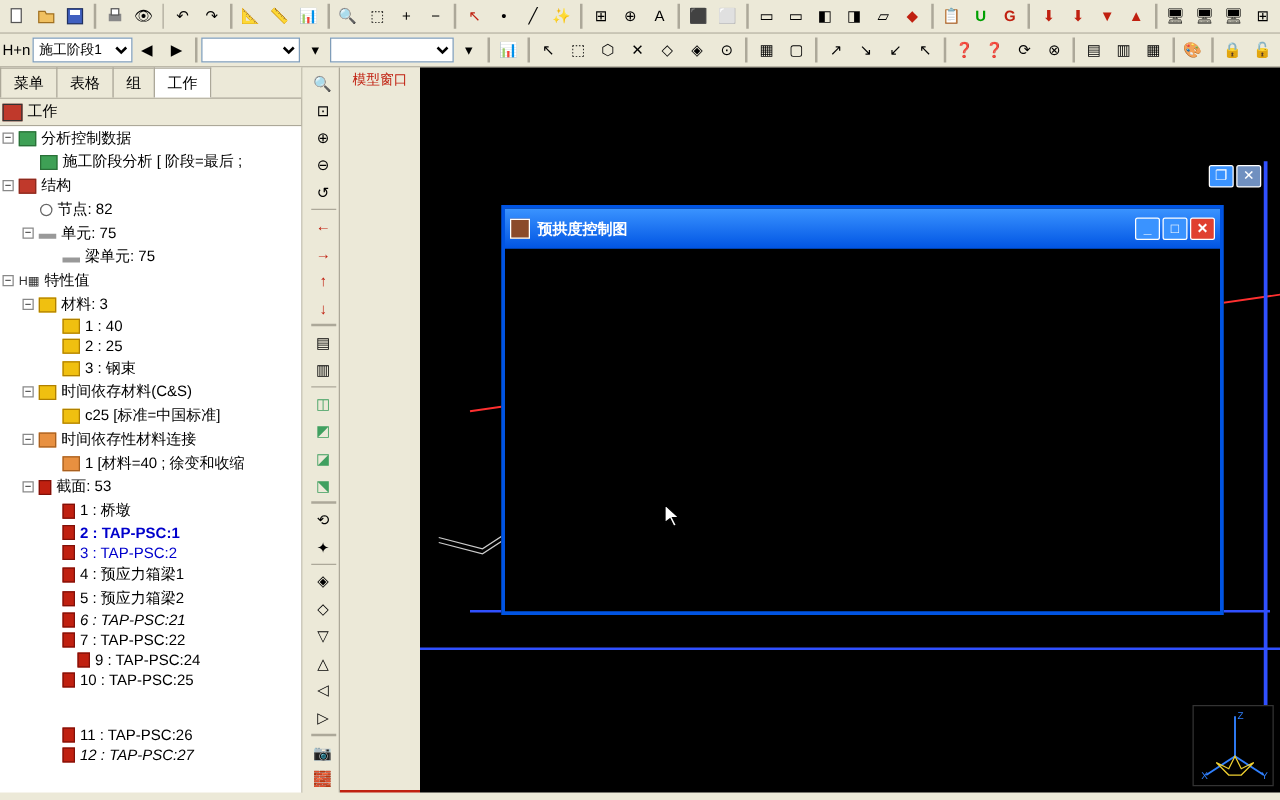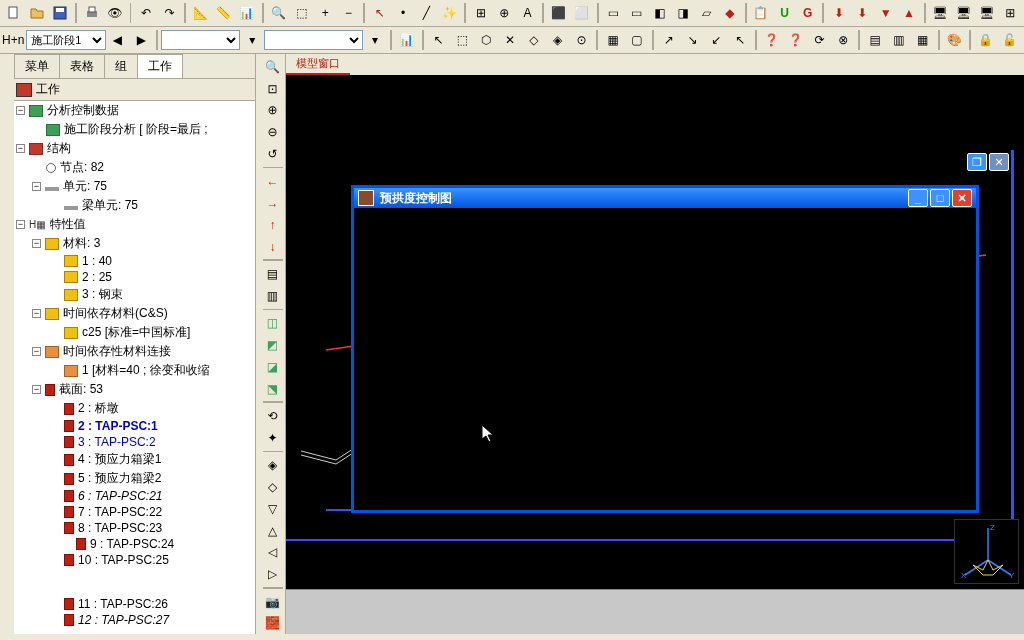--- a/index.html
+++ b/index.html
@@ -3,21 +3,21 @@
 <meta charset="utf-8">
 <style>
 * { box-sizing: border-box; margin: 0; padding: 0; font-family: "SimSun", "宋体", sans-serif; }
 body { width: 1024px; height: 640px; overflow: hidden; background: #ece9d8; font-size: 12px; }
 
 .toolbar-row { display: flex; align-items: center; background: #ece9d8; border-bottom: 1px solid #aca899; padding: 2px; }
 .toolbar-row .tb-btn { width: 22px; height: 22px; margin: 0 1px; display: flex; align-items: center; justify-content: center; cursor: pointer; border: 1px solid transparent; }
 .toolbar-row .sep { width: 2px; height: 20px; background: #aca899; margin: 0 3px; }
 .toolbar-row select, .toolbar-row input { height: 20px; font-size: 11px; border: 1px solid #7f9db9; background: white; }
 
-.main-area { display: flex; height: calc(640px - 60px); padding-left: 14px; }
+.main-area { display: flex; height: calc(640px - 60px); }
 
 .left-panel { width: 242px; background: #ece9d8; border-right: 1px solid #aca899; display: flex; flex-direction: column; }
 .panel-tabs { display: flex; background: #ece9d8; border-bottom: 1px solid #aca899; }
 .panel-tab { padding: 3px 10px; cursor: pointer; border: 1px solid #aca899; border-bottom: none; margin-right: -1px; background: #ece9d8; }
 .panel-tab.active { background: #fff; }
 
 .tree-header { display: flex; align-items: center; padding: 2px; border-bottom: 1px solid #aca899; }
 .tree-header .icon { width: 16px; height: 14px; background: #c0392b; margin-right: 4px; border: 1px solid #333; }
 .tree { flex: 1; background: white; overflow: auto; font-size: 12px; }
 .tree-item { display: flex; align-items: center; padding: 1px 0; cursor: pointer; white-space: nowrap; }
@@ -31,28 +31,28 @@
 .ic-sec { background: #c02010; width: 10px; border: 1px solid #801008; }
 .ic-node { width: 10px; height: 10px; border: 1px solid #666; border-radius: 50%; }
 .ic-elem { background: #999; height: 4px; margin-top: 4px; }
 
 .blue-link { color: #0000cc; }
 
 .vtoolbar { width: 26px; background: #ece9d8; border-right: 1px solid #aca899; display: flex; flex-direction: column; align-items: center; padding-top: 2px; }
 .vtoolbar .vtb { width: 22px; height: 22px; margin: 1px 0; display: flex; align-items: center; justify-content: center; cursor: pointer; }
 .vtoolbar .vsep { width: 20px; height: 2px; background: #aca899; margin: 2px 0; }
 
-.viewport-area { flex: 1; display: flex; flex-direction: column; }
+.viewport-area { flex: 1; display: flex; flex-direction: row; }
 .viewport-tabs { display: flex; background: #ece9d8; }
 .viewport-tab { padding: 2px 10px; color: #c02010; border-bottom: 2px solid #c02010; cursor: pointer; font-size: 11px; }
 
 .viewport { flex: 1; background: #000; position: relative; overflow: hidden; }
 
 .child-window { position: absolute; border: 3px solid #0054e3; background: black; }
-.child-title { height: 20px; background: linear-gradient(to bottom, #3a93ff, #0054e3); display: flex; align-items: center; padding: 0 4px; color: white; font-weight: bold; font-size: 12px; }
+.child-title { height: 32px; background: linear-gradient(to bottom, #3a93ff, #0054e3); display: flex; align-items: center; padding: 0 4px; color: white; font-weight: bold; font-size: 12px; }
 .child-title .wicon { width: 16px; height: 16px; margin-right: 6px; background: #8b4a2a; border: 1px solid #fff; }
 .win-btns { margin-left: auto; display: flex; }
 .win-btn { width: 20px; height: 18px; margin-left: 2px; background: #3a93ff; border: 1px solid #fff; color: white; text-align: center; line-height: 16px; font-size: 11px; cursor: pointer; border-radius: 2px; }
 .win-btn.close { background: #e04030; }
 
 .axis-cube { position: absolute; right: 5px; bottom: 5px; width: 65px; height: 65px; border: 1px solid #333; background: #000; }
 
 .bottom-gray { height: 45px; background: #c8c8c8; border-top: 1px solid #888; }
 
 .tb-ico { width: 16px; height: 16px; display: block; }
@@ -265,21 +265,21 @@
         </div>
 
       <div class="tree-item" style="padding-left:18px">
         <span class="exp">−</span>
         <span class="ic ic-sec"></span>
         <span>截面: 53</span>
       </div>
       <div id="sections-container">
           <div class="tree-item" style="padding-left: 50px;">
             <span class="ic ic-sec"></span>
-            <span>2 : 桥墩</span>
+            <span>1 : 桥墩</span>
           </div>
           <div class="tree-item" style="padding-left: 50px; font-weight: bold;">
             <span class="ic ic-sec"></span>
             <span class="blue-link">2 : TAP-PSC:1</span>
           </div>
           <div class="tree-item" style="padding-left: 50px;">
             <span class="ic ic-sec"></span>
             <span class="blue-link">3 : TAP-PSC:2</span>
           </div>
           <div class="tree-item" style="padding-left: 50px;">
@@ -290,24 +290,20 @@
             <span class="ic ic-sec"></span>
             <span>5 : 预应力箱梁2</span>
           </div>
           <div class="tree-item" style="padding-left: 50px; font-style: italic;">
             <span class="ic ic-sec"></span>
             <span>6 : TAP-PSC:21</span>
           </div>
           <div class="tree-item" style="padding-left: 50px;">
             <span class="ic ic-sec"></span>
             <span>7 : TAP-PSC:22</span>
-          </div>
-          <div class="tree-item" style="padding-left: 50px;">
-            <span class="ic ic-sec"></span>
-            <span>8 : TAP-PSC:23</span>
           </div>
           <div class="tree-item" style="padding-left: 50px; margin-left: 12px;">
             <span class="ic ic-sec"></span>
             <span>9 : TAP-PSC:24</span>
           </div>
           <div class="tree-item" style="padding-left: 50px;">
             <span class="ic ic-sec"></span>
             <span>10 : TAP-PSC:25</span>
           </div>
           <div class="tree-item" style="padding-left: 50px; margin-top: 28px;">

